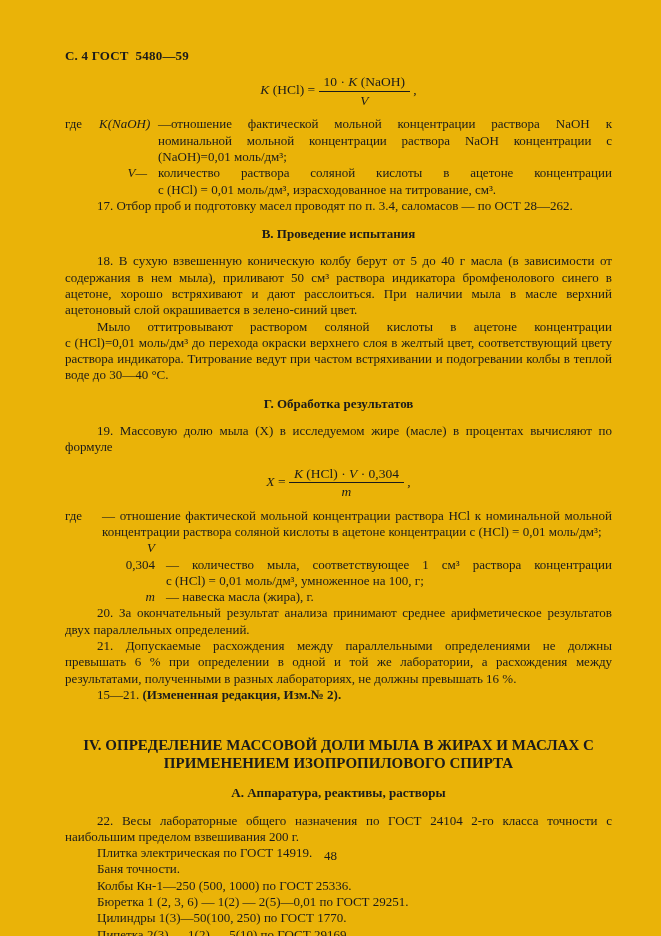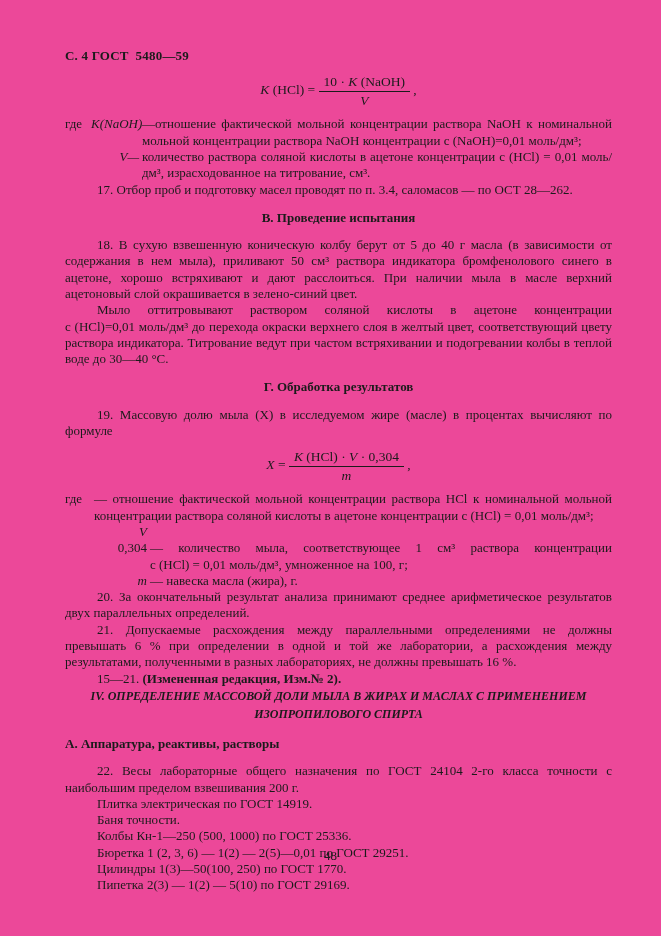--- a/index.html
+++ b/index.html
@@ -1,59 +1,58 @@
 <!DOCTYPE html>
 <html lang="ru"><head>
 <meta charset="utf-8">
 <style>
   html,body{margin:0;padding:0;background:#e8e8e8;}
   .page{
     position:relative;
     width:661px;height:936px;
     margin:0 auto;
-    background:#ec4899;
+    background:#eab308;
     color:#1b1b1b;
     font-family:"Liberation Serif","DejaVu Serif",serif;
     font-size:13px;line-height:16.3px;
     box-sizing:border-box;
     padding:48px 49px 0 65px;
     overflow:hidden;
   }
   .hdr{font-weight:bold;white-space:pre;letter-spacing:.2px;margin:0 0 10px 0;}
   p{margin:0;text-align:justify;}
   .ind{text-indent:32px;}
   .formula{
     text-align:center;margin:10px 0 8px 0;
     font-size:13.5px;
   }
   .formula .var{font-style:italic;}
   .frac{display:inline-block;vertical-align:middle;text-align:center;line-height:1.15;}
   .frac .num{display:block;border-bottom:1px solid #1b1b1b;padding:0 5px 1px 5px;}
   .frac .den{display:block;padding-top:1px;}
-  .dl-row{display:flex;}
+  .dl-row{display:flex;gap:8px;}
   .dl-pre{flex:none;}
   .dl-term{flex:none;text-align:right;}
   .dl-def{flex:1;text-align:justify;padding-left:3px;}
   .dl1 .dl-pre{width:26px;}
   .dl1 .dl-term{width:48px;}
   .dl2 .dl-pre{width:26px;}
   .dl2 .dl-term{width:56px;}
   .var{font-style:italic;}
   .center-head{
     font-weight:bold;text-align:center;text-indent:0;
     margin:12px 0 11px 0;
   }
   .big-head{
     font-weight:bold;text-align:center;text-indent:0;
-    font-size:12px;line-height:18px;
-    margin:0 0 0 0;
-    font-style:italic;
+    font-size:15px;line-height:18px;
+    margin:33px 0 0 0;
   }
   .sub-head{
-    font-weight:bold;text-align:left;text-indent:0;
+    font-weight:bold;text-align:center;text-indent:0;
     margin:13px 0 11px 0;
   }
   .amendment{text-indent:32px;}
   .amendment b{font-weight:bold;}
   .pageno{
     position:absolute;left:0;right:0;bottom:72px;
     text-align:center;
   }
 </style>
 </head>

